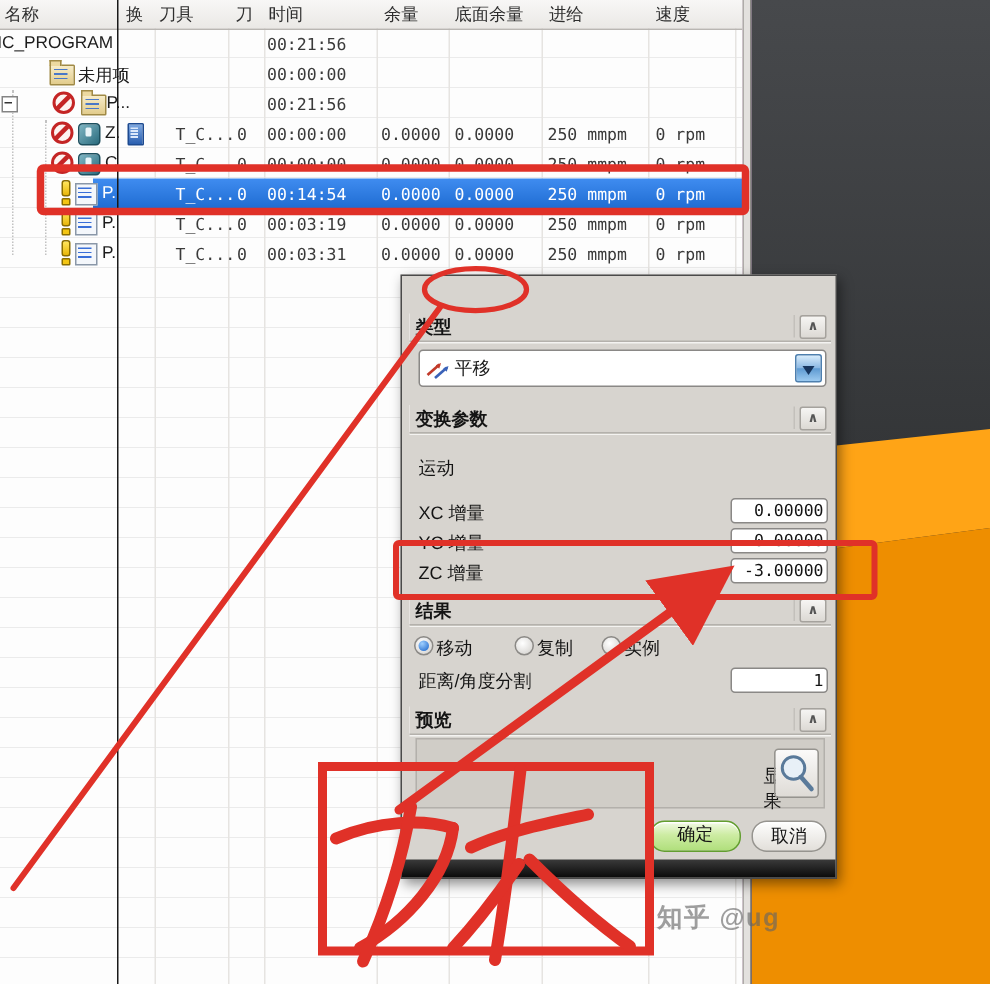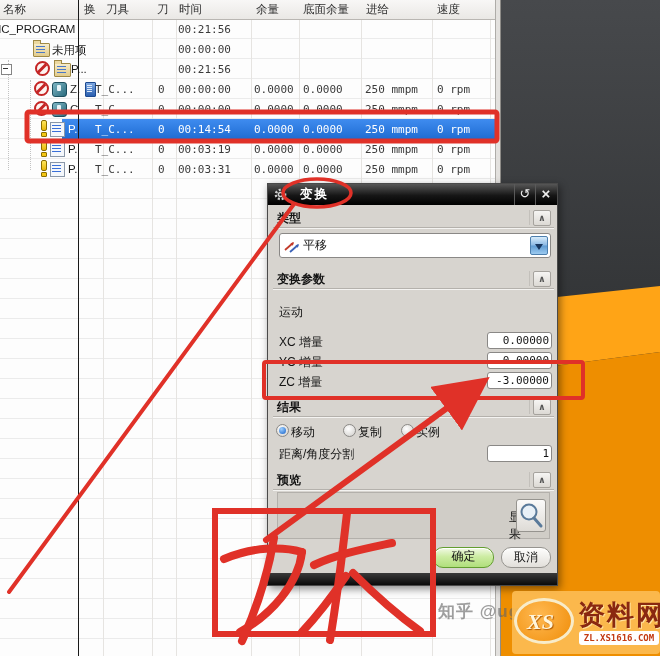--- a/index.html
+++ b/index.html
@@ -10,21 +10,21 @@
   #rowlines{position:absolute;left:0;top:19px;width:495px;height:637px;
     background:repeating-linear-gradient(to bottom,transparent 0 19px,#ebebeb 19px 20px);}
   .vline{position:absolute;top:0;width:1px;height:656px;background:#e6e4e1;}
   #vline-strong{position:absolute;left:78px;top:0;width:1px;height:656px;background:#191919;z-index:5;}
   #thead{position:absolute;left:0;top:0;width:495px;height:19px;
     background:linear-gradient(#f8f7f6,#eae8e5);border-bottom:1px solid #b9b6b2;z-index:4;}
   .hcell{position:absolute;top:2px;font-size:11.5px;color:#2e2e2e;white-space:nowrap;}
   .trow{position:absolute;left:0;width:495px;height:20px;z-index:3;}
   .cell{position:absolute;top:4px;font:11px "DejaVu Sans Mono",monospace;color:#3a3a3a;white-space:nowrap;}
   .c-name{font-family:"Liberation Sans",sans-serif;font-size:11.5px;color:#1c1c1c;}
-  .c-tool{left:95px}.c-toolno{left:158px}.c-time{left:178px}.c-stock{left:254px}
+  .c-tool{left:117px}.c-toolno{left:158px}.c-time{left:178px}.c-stock{left:254px}
   .c-floor{left:303px}.c-feed{left:365px}.c-speed{left:437px}
   #selbg{position:absolute;left:62px;top:119px;width:433px;height:20px;z-index:2;
     background:linear-gradient(#3f8cf0,#1f6cd2);}
   .trow.selected .cell{color:#fff;}
   
   .ticon{position:absolute;}
   .noentry{width:15px;height:15px;top:2px;border:2px solid #c42525;border-radius:50%;
     background:#fdf4f1;box-sizing:border-box;}
   .noentry::before{content:'';position:absolute;left:-1px;top:4px;width:12px;height:3px;
     background:#c42525;transform:rotate(-45deg);}
@@ -248,39 +248,22 @@
   </div>
 
   <div id="scroll-strip"></div>
 
   <div id="viewport">
     <div id="part-top"></div>
     <div id="part-bottom"></div>
   </div>
 
   <div id="watermark">知乎 @ug</div>
-  <div id="logo-badge">
-    <div id="logo-oval">
-        <span>XS</span>
-      </div>
-    <div id="logo-title">资料网</div>
-    <div id="logo-sub">ZL.XS1616.COM</div>
-  </div>
 
   <div id="dialog">
-    <div id="dlg-titlebar">
-      <svg id="gear" viewBox="0 0 14 14">
-        <circle cx="7" cy="7" r="5" fill="none" stroke="#cfcfcf" stroke-width="2.6" stroke-dasharray="2.2 2"></circle>
-        <circle cx="7" cy="7" r="3" fill="#cfcfcf"></circle>
-          <circle cx="7" cy="7" r="1.4" fill="#1a1a1a"></circle>
-      </svg>
-      <span id="dlg-title">变换</span>
-      <span class="tb-btn" id="btn-reset">↺</span>
-      <span class="tb-btn" id="btn-close">×</span>
-    </div>
 
     <div class="sec-hdr" style="top:24px">
       <span>类型</span>
       <span class="chev">∧</span>
     </div>
     <div class="combo" style="left:11px;top:49px;width:272px;height:25px">
       <svg class="mini-ico" viewBox="0 0 16 14">
         <line x1="1" y1="11" x2="9" y2="4" stroke="#c23a2a" stroke-width="1.8"></line>
         <polygon points="10,3 6.5,4.5 8.8,6.8" fill="#c23a2a"></polygon>
         <line x1="6" y1="13" x2="14" y2="6" stroke="#3a62b8" stroke-width="1.8"></line>

